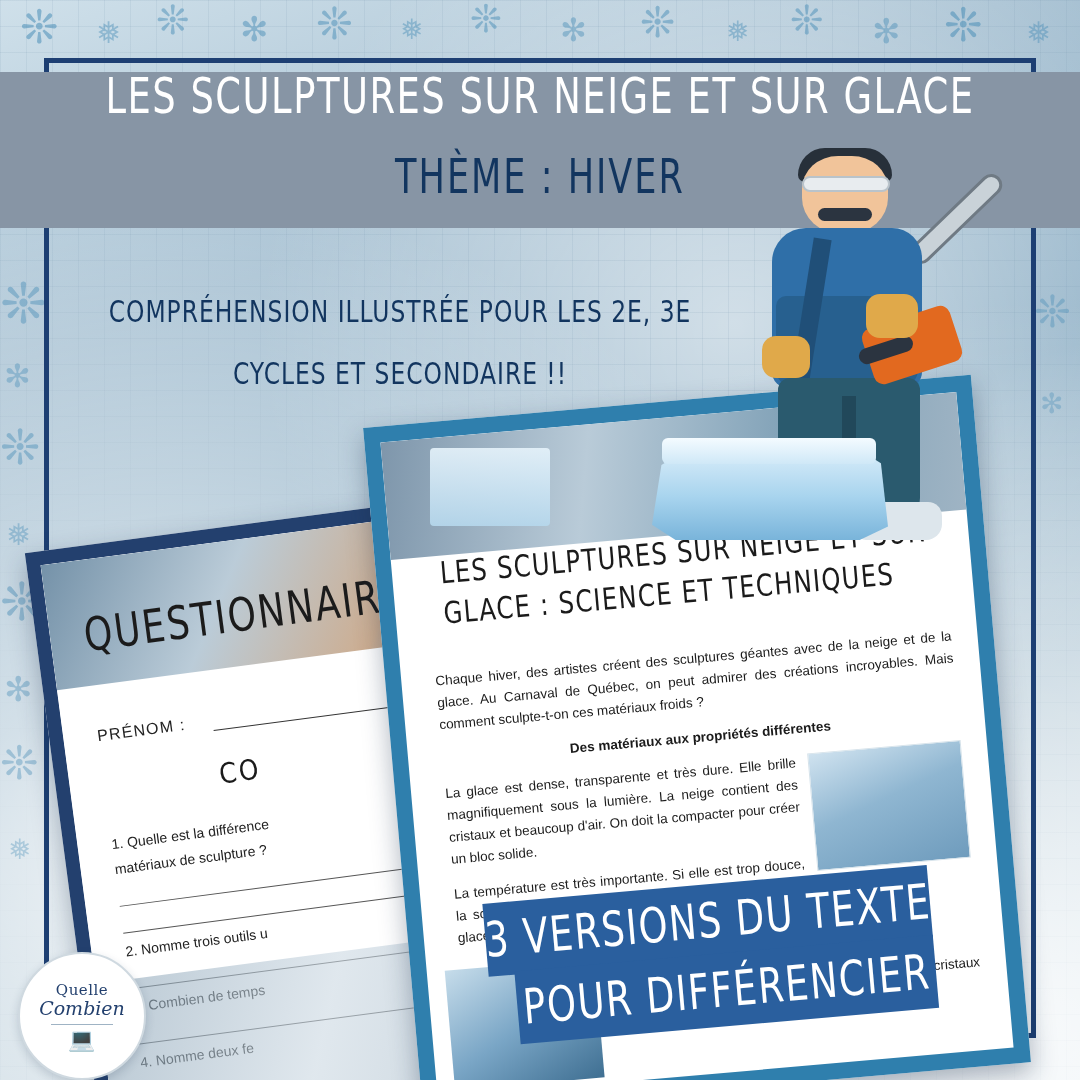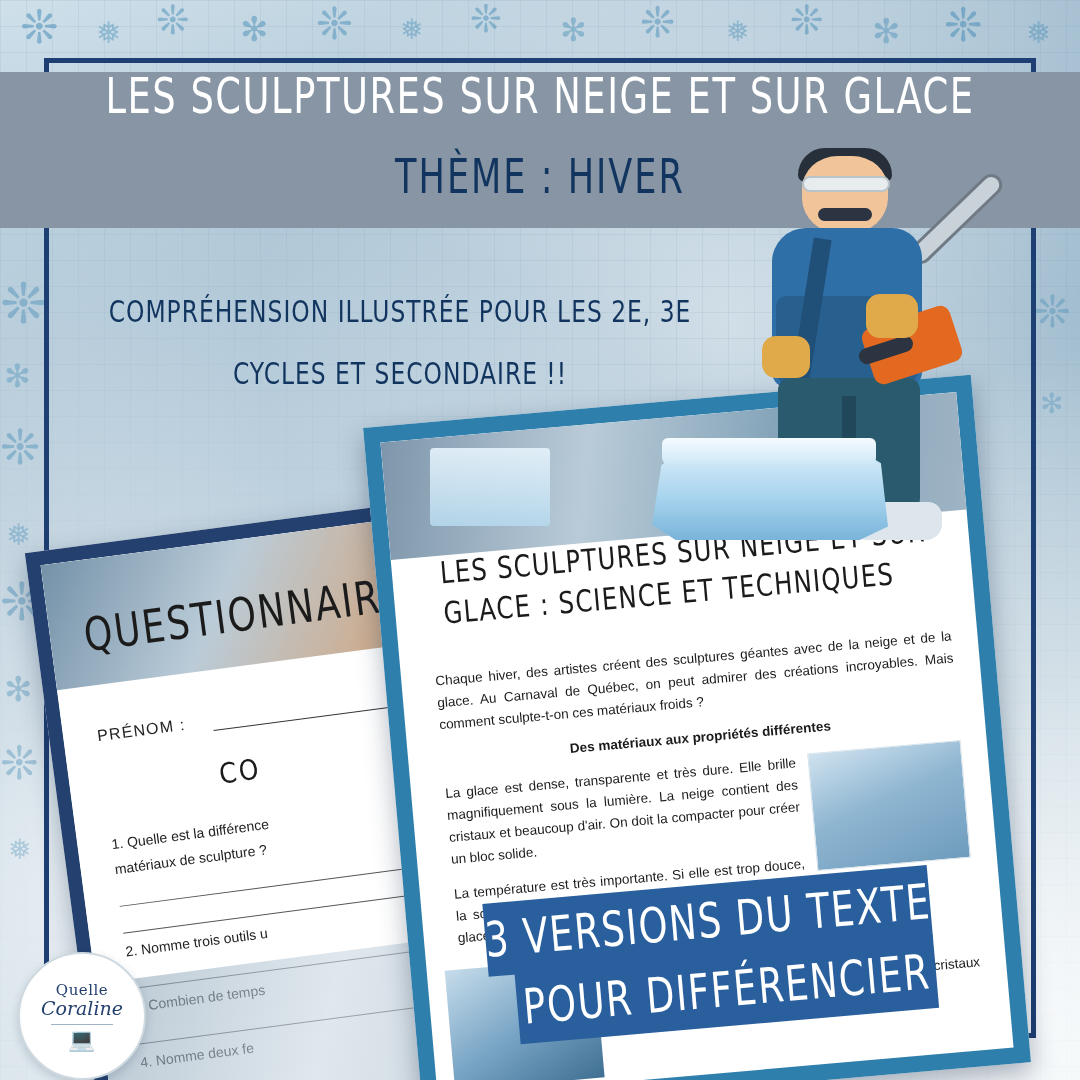--- a/index.html
+++ b/index.html
@@ -542,18 +542,18 @@
     <div class="m-ice-top"></div>
   </div>
 
   <div class="ribbon">
     <div class="ribbon-line ribbon-1">3 VERSIONS DU TEXTE</div>
     <div class="ribbon-line ribbon-2">POUR DIFFÉRENCIER</div>
   </div>
 
   <div class="logo">
     <div class="logo-l1">Quelle</div>
-    <div class="logo-l2">Coraline</div>
+    <div class="logo-l2">Combien</div>
     <div class="logo-divider"></div>
     <div class="logo-icon">💻</div>
   </div>
 
 </div>
 
 </body></html>

